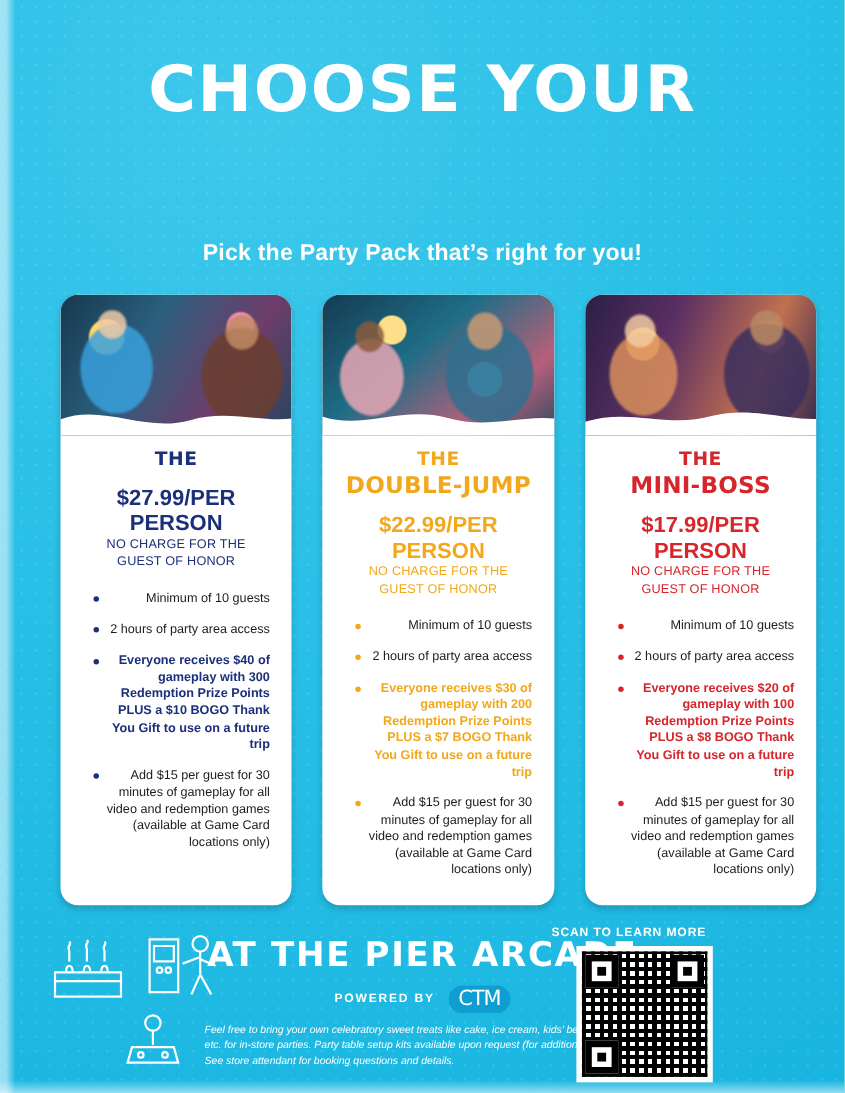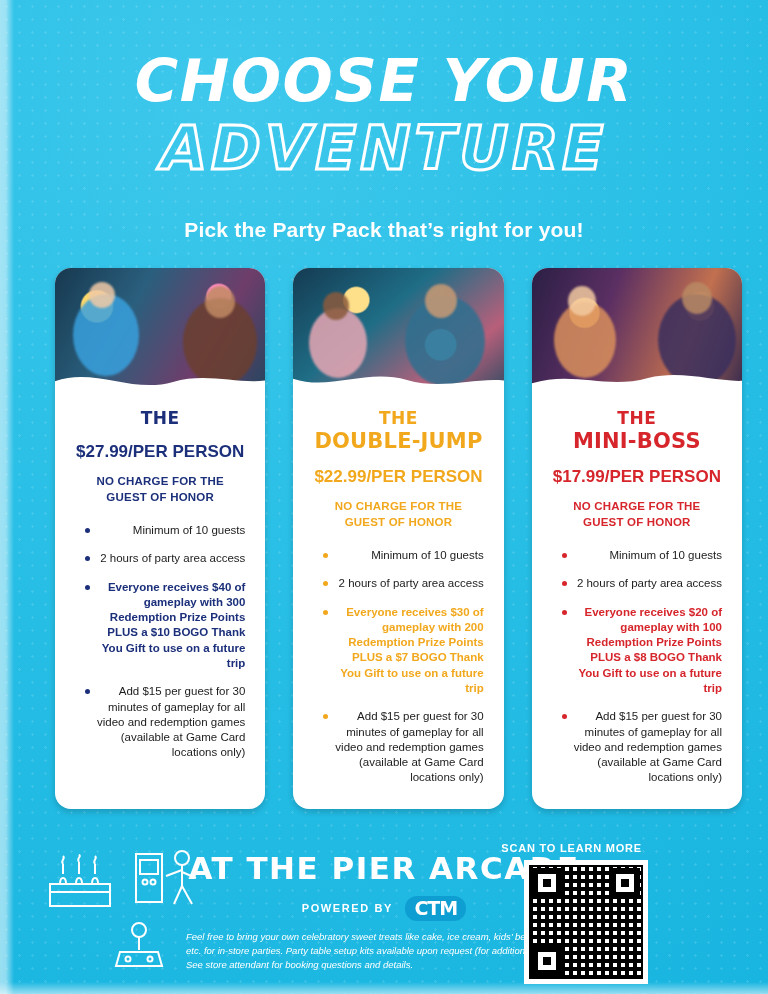--- a/index.html
+++ b/index.html
@@ -38,21 +38,20 @@
     left: 0; top: auto; bottom: 0;
     width: 768px; height: 12px;
     background: linear-gradient(0deg, #ffffff 0%, rgba(255,255,255,0) 100%);
   }
 
   
   .headline {
     position: absolute;
     top: 52px; left: 0; width: 768px;
     text-align: center;
-    font-style: italic;
   }
   .headline .line1 {
     font-family: "DejaVu Sans", sans-serif;
     font-weight: bold;
     font-size: 58px;
     letter-spacing: 1.5px;
     color: #ffffff;
     line-height: 1;
     transform: scaleX(1.02);
   }
@@ -131,25 +130,24 @@
   .ttl-main {
     font-family: "DejaVu Sans", sans-serif;
     font-weight: bold;
     font-size: 21px;
     letter-spacing: .2px;
     margin-top: 1px;
   }
   .price {
     margin-top: 14px;
     font-weight: bold;
-    font-size: 17px;
+    font-size: 20px;
   }
   .nocharge {
-    margin-top: 12px;
-    font-weight: bold;
+    font-weight: normal;
     font-size: 11.5px;
     line-height: 1.35;
     letter-spacing: .2px;
     text-align: center;
   }
   .bullets {
     margin: 18px 0 0 0;
     padding: 0 4px 0 14px;
     text-align: right;
     list-style: none;
@@ -206,21 +204,21 @@
     color: #ffffff;
     font-size: 11px;
     font-weight: bold;
     letter-spacing: 1.6px;
   }
   .ctm-logo {
     display: inline-block;
     margin-left: 8px;
     vertical-align: -3px;
     font-family: "DejaVu Sans", sans-serif;
-    font-weight: bold;
+    font-weight: normal;
     font-size: 19px;
     letter-spacing: -1px;
     color: #ffffff;
     background: #0f9ed2;
     border-radius: 12px;
     padding: 1px 9px 2px;
     position: relative;
   }
   .finetext {
     position: absolute;
@@ -281,21 +279,20 @@
 </head>
 <body>
 
 <div class="flyer">
   <div class="dots"></div>
   <div class="sheet-edge"></div>
   <div class="sheet-edge bottom"></div>
 
   <div class="headline">
     <div class="line1">CHOOSE YOUR</div>
-    <div class="line2">ADVENTURE</div>
   </div>
   <div class="subhead">Pick the Party Pack that’s right for you!</div>
 
   <div class="cards">
 
     <div class="card c1">
       <div class="photo ph1">
         <div class="blob" style="left:18px;top:26px;width:66px;height:82px;background:#39a0dd;"></div>
         <div class="blob" style="left:34px;top:14px;width:26px;height:26px;background:#f0c9a6;"></div>
         <div class="blob" style="left:128px;top:30px;width:74px;height:88px;background:#6b3f2e;"></div>

